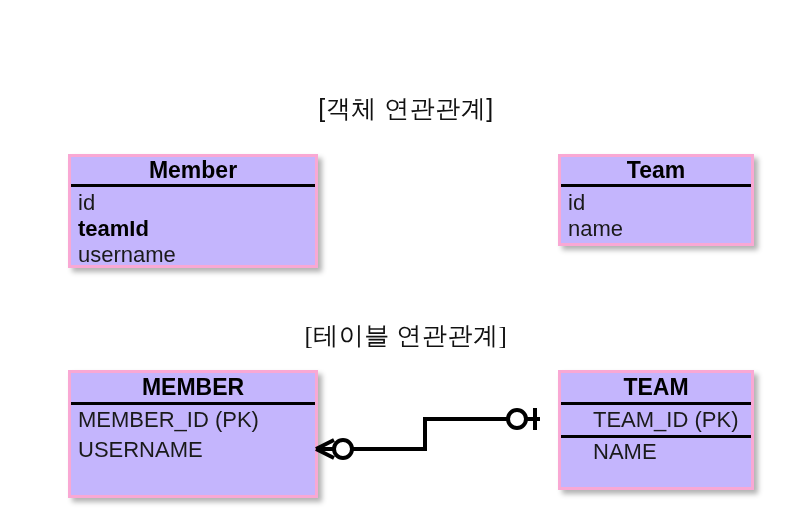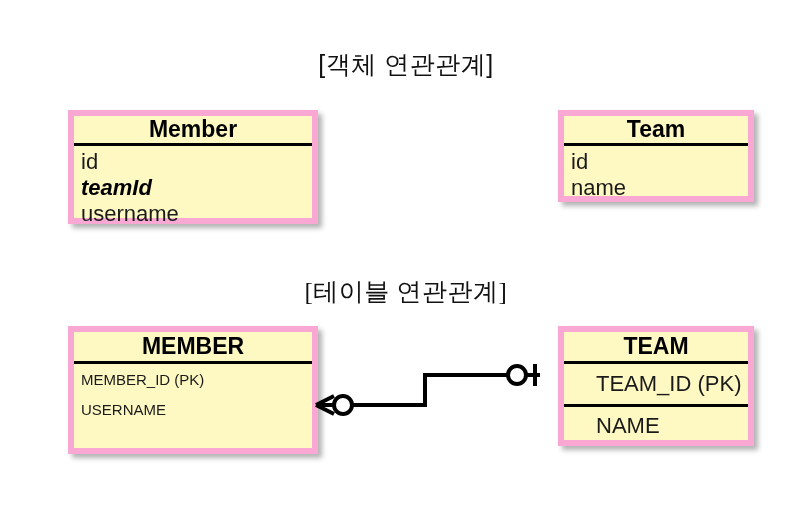--- a/index.html
+++ b/index.html
@@ -12,41 +12,42 @@
     height: 524px;
     position: relative;
     overflow: hidden;
     font-family: "Liberation Sans", "DejaVu Sans", sans-serif;
     color: #000000;
   }
 
   .canvas {
     position: absolute;
     inset: 0;
+    margin-top: 44px;
   }
 
   
   .section-title {
     position: absolute;
     width: 100%;
     text-align: center;
     font-size: 25px;
     font-weight: 400;
     letter-spacing: 0.5px;
     color: #111111;
     white-space: nowrap;
   }
   #title-object { top: 48px; }
   #title-table  { top: 275px; font-family: Liberation Serif, serif; }
 
   
   .entity {
     position: absolute;
-    background: #fef9c3;
-    border: 6px solid #f9a8d4;
+    background: #c4b5fd;
+    border: 3px solid #f9a8d4;
     box-sizing: border-box;
     box-shadow: 4px 4px 5px rgba(0,0,0,0.30);
   }
   .entity-header {
     text-align: center;
     font-weight: 700;
     color: #000000;
     box-sizing: border-box;
     display: flex;
     align-items: center;
@@ -56,21 +57,21 @@
     box-sizing: border-box;
   }
   .attr {
     box-sizing: border-box;
     display: flex;
     align-items: center;
     padding-left: 7px;
     color: #1a1a1a;
     white-space: nowrap;
   }
-  .attr.bold { font-weight: 700; color: #000000; font-style: italic; }
+  .attr.bold { font-weight: 700; color: #000000; }
   .row-sep { border-top: 3px solid #000000; }
 
   
   #entity-member-class {
     left: 68px; top: 110px; width: 250px; height: 114px;
   }
   #entity-member-class .entity-header {
     height: 30px; font-size: 23px; border-bottom: 3px solid #000000;
   }
   #entity-member-class .attr { height: 26px; font-size: 22px; }
@@ -85,29 +86,29 @@
   #entity-team-class .attr { height: 26px; font-size: 22px; }
   #entity-team-class .entity-body { padding-top: 3px; }
 
   
   #entity-member-table {
     left: 68px; top: 326px; width: 250px; height: 128px;
   }
   #entity-member-table .entity-header {
     height: 32px; font-size: 23px; border-bottom: 3px solid #000000;
   }
-  #entity-member-table .attr { height: 30px; font-size: 15px; }
+  #entity-member-table .attr { height: 30px; font-size: 22px; }
 
   #entity-team-table {
     left: 558px; top: 326px; width: 196px; height: 120px;
   }
   #entity-team-table .entity-header {
     height: 32px; font-size: 23px; border-bottom: 3px solid #000000;
   }
-  #entity-team-table .attr { height: 40px; font-size: 22px; padding-left: 32px; }
+  #entity-team-table .attr { height: 30px; font-size: 22px; padding-left: 32px; }
 
   
   #relationship-connector {
     position: absolute;
     left: 300px;
     top: 352px;
     width: 270px;
     height: 76px;
     overflow: visible;
   }

